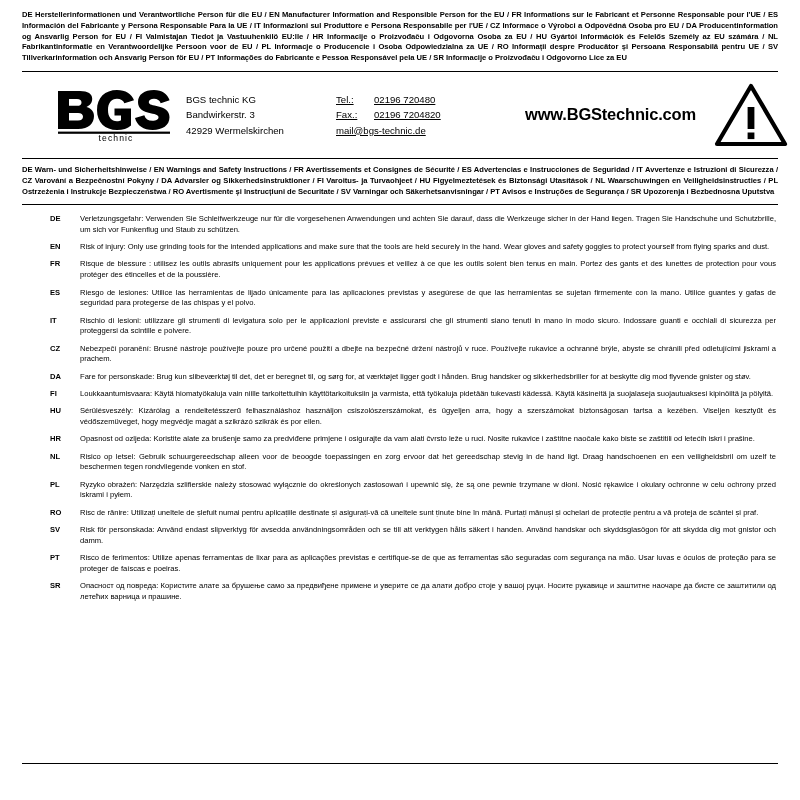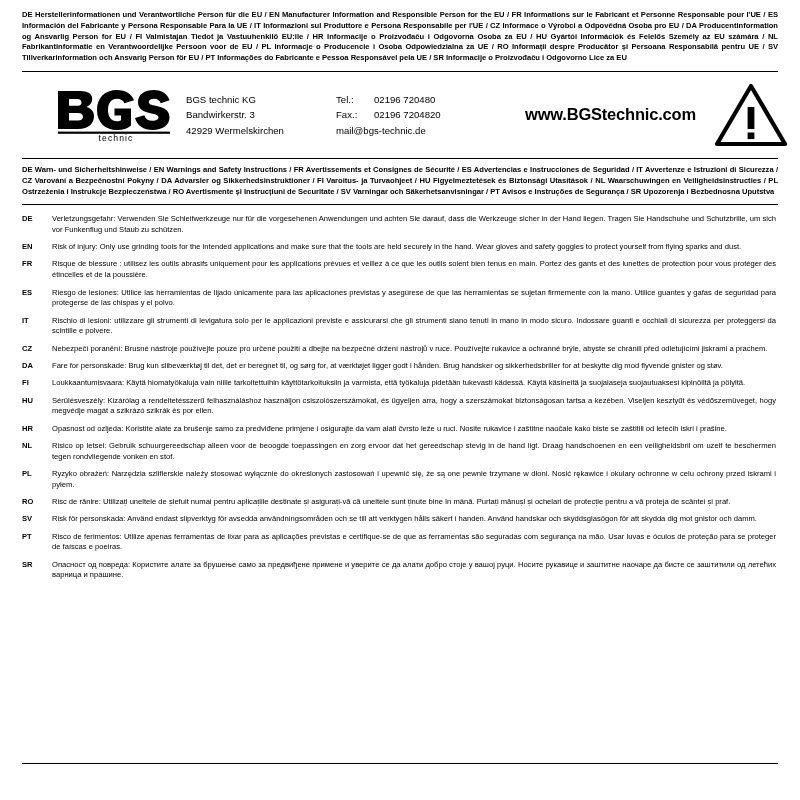--- a/index.html
+++ b/index.html
@@ -58,20 +58,21 @@
     line-height: 1.62;
     padding-left: 14px;
   }
   .contact-col {
     flex: 0 0 185px;
     font-size: 9.6px;
     line-height: 1.62;
   }
   .contact-row {
     display: flex;
+    text-decoration: underline;
   }
   .contact-row .lbl {
     width: 38px;
     flex: 0 0 38px;
   }
   .web-col {
     flex: 1 1 auto;
     text-align: right;
     font-size: 16.5px;
     font-weight: bold;
@@ -97,20 +98,21 @@
   }
 
   
   .instructions {
     padding-top: 9px;
   }
   .irow {
     display: flex;
     align-items: flex-start;
     margin-bottom: 6.5px;
+    margin-left: 28px;
   }
   .icode {
     flex: 0 0 30px;
     font-size: 7.6px;
     font-weight: bold;
     line-height: 1.42;
     padding-top: 0px;
   }
   .itext {
     flex: 1 1 auto;

